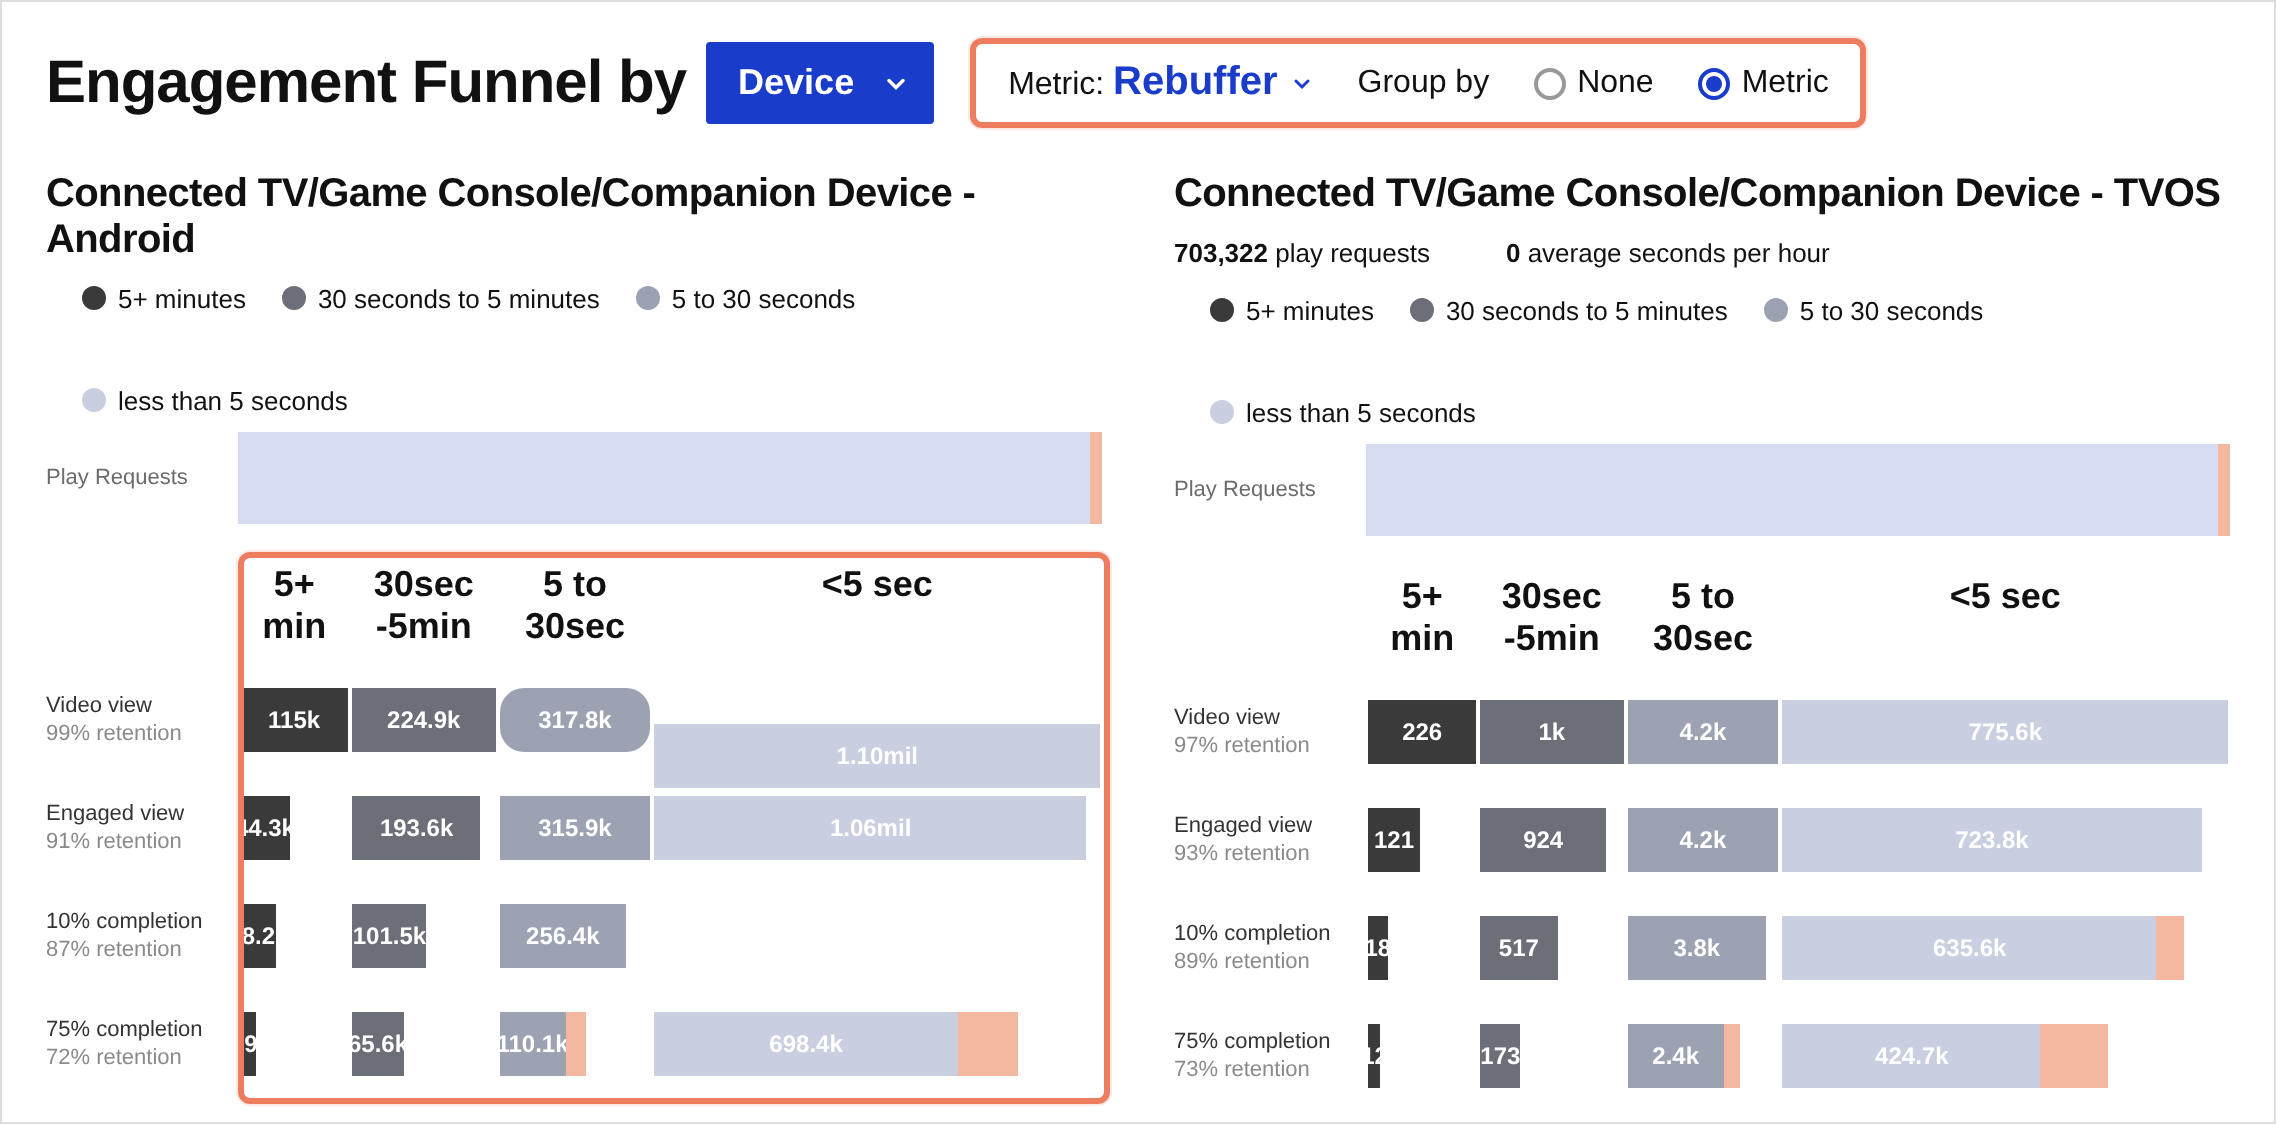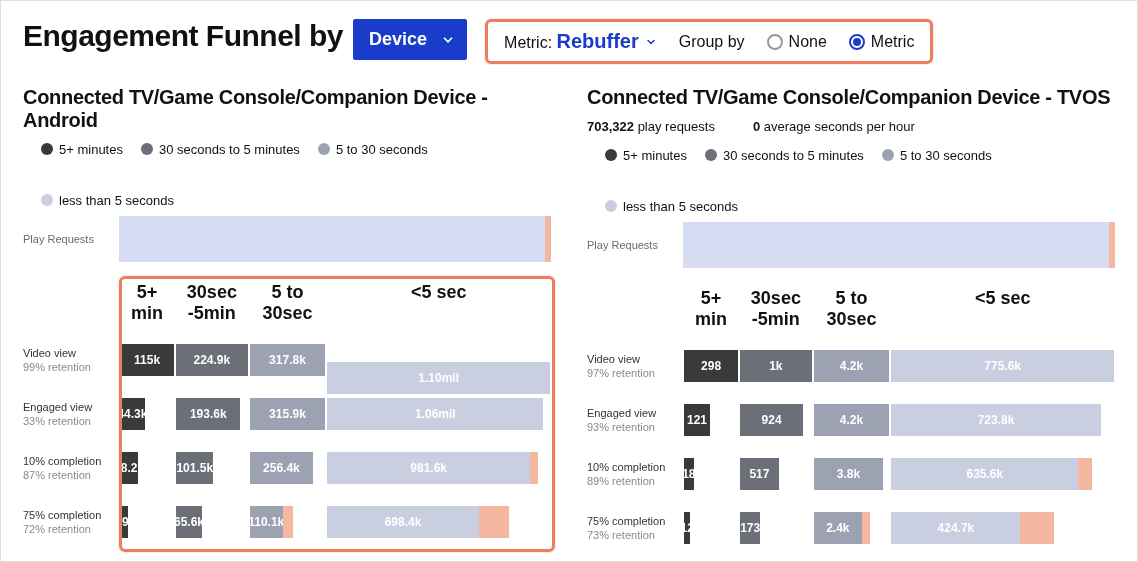--- a/index.html
+++ b/index.html
@@ -7,21 +7,21 @@
     font-family: -apple-system, BlinkMacSystemFont, "Segoe UI", Helvetica, Arial, sans-serif;
     background: #fff;
     color: #111;
     width: 1138px;
     height: 562px;
     overflow: hidden;
     padding: 18px 22px;
     border: 1px solid #ddd;
   }
   
-  .hdr { display: flex; align-items: flex-start; gap: 10px; margin-bottom: 22px; }
+  .hdr { display: flex; align-items: center; gap: 10px; margin-bottom: 22px; }
   .title { font-size: 30px; font-weight: 800; letter-spacing: -0.5px; }
   .device-dd {
     background: #1A3CCB; color: #fff; font-weight: 700; font-size: 18px;
     padding: 10px 40px 10px 16px; position: relative; cursor: pointer;
     border-radius: 2px;
   }
   .device-dd svg { position: absolute; right: 12px; top: 50%; transform: translateY(-50%); }
   .controls {
     display: flex; align-items: center; gap: 22px;
     border: 3px solid #EE7C5E; border-radius: 6px;
@@ -155,31 +155,31 @@
             <div class="sub">99% retention</div>
           </div>
           <div class="cells">
             <div class="cell" style="--w: 13%;">
               <div class="cell-bar c1" style="width: 100%;">115k</div>
             </div>
             <div class="cell" style="--w: 17%;">
               <div class="cell-bar c2" style="width: 100%;">224.9k</div>
             </div>
             <div class="cell" style="--w: 18%;">
-              <div class="cell-bar c3" style="width: 100%;">317.8k</div>
+              <div class="cell-bar c3" style="width: 100%; border-radius: 12px;">317.8k</div>
             </div>
             <div class="cell" style="--w: 52%;">
               <div class="cell-bar c4" style="width: 100%; margin-top: 36px;">1.10mil</div>
             </div>
           </div>
         </div>
         <div class="frow">
           <div class="frow-label">
             <div>Engaged view</div>
-            <div class="sub">33% retention</div>
+            <div class="sub">91% retention</div>
           </div>
           <div class="cells">
             <div class="cell" style="--w: 13%;">
               <div class="cell-bar c1" style="width: 46%;">44.3k</div>
             </div>
             <div class="cell" style="--w: 17%;">
               <div class="cell-bar c2" style="width: 90%;">193.6k</div>
             </div>
             <div class="cell" style="--w: 18%;">
               <div class="cell-bar c3" style="width: 100%;">315.9k</div>
@@ -196,23 +196,20 @@
           </div>
           <div class="cells">
             <div class="cell" style="--w: 13%;">
               <div class="cell-bar c1" style="width: 34%;">28.2k</div>
             </div>
             <div class="cell" style="--w: 17%;">
               <div class="cell-bar c2" style="width: 52%;">101.5k</div>
             </div>
             <div class="cell" style="--w: 18%;">
               <div class="cell-bar c3" style="width: 84%;">256.4k</div>
-            </div>
-            <div class="cell" style="--w: 52%;">
-              <div class="cell-bar c4 tail" style="width: 91%; --tail: 8px;">981.6k</div>
             </div>
           </div>
         </div>
         <div class="frow">
           <div class="frow-label">
             <div>75% completion</div>
             <div class="sub">72% retention</div>
           </div>
           <div class="cells">
             <div class="cell" style="--w: 13%;">
@@ -266,21 +263,21 @@
             <div class="fcol-hdr">&lt;5 sec</div>
           </div>
         </div>
         <div class="frow">
           <div class="frow-label">
             <div>Video view</div>
             <div class="sub">97% retention</div>
           </div>
           <div class="cells">
             <div class="cell" style="--w: 13%;">
-              <div class="cell-bar c1" style="width: 100%;">298</div>
+              <div class="cell-bar c1" style="width: 100%;">226</div>
             </div>
             <div class="cell" style="--w: 17%;">
               <div class="cell-bar c2" style="width: 100%;">1k</div>
             </div>
             <div class="cell" style="--w: 18%;">
               <div class="cell-bar c3" style="width: 100%;">4.2k</div>
             </div>
             <div class="cell" style="--w: 52%;">
               <div class="cell-bar c4" style="width: 100%;">775.6k</div>
             </div>

